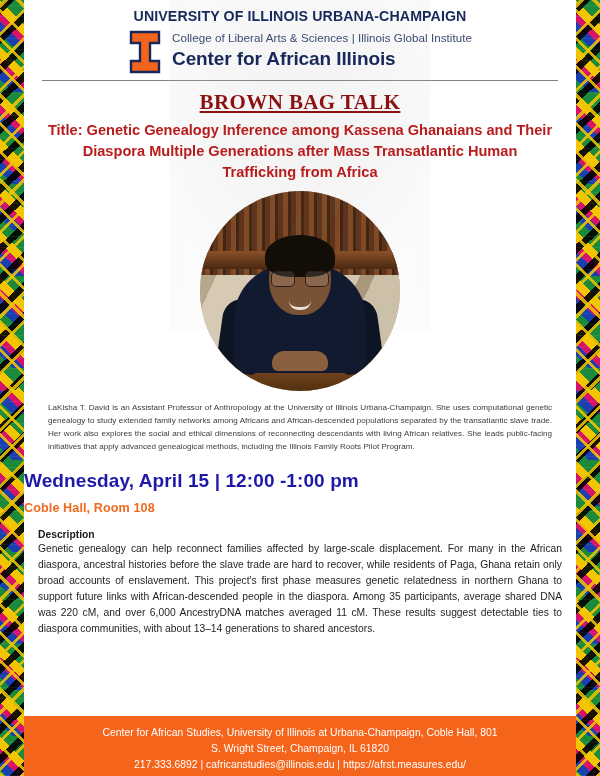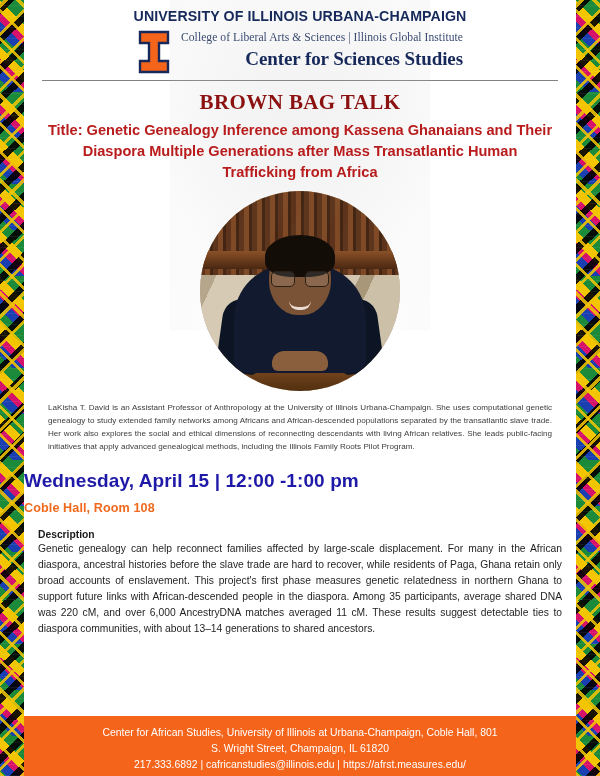--- a/index.html
+++ b/index.html
@@ -116,23 +116,22 @@
   }
   .block-i {
     width: 34px;
     height: 44px;
     flex: 0 0 34px;
     position: relative;
     margin-right: 10px;
     margin-top: 1px;
   }
   .brand-text {
-    text-align: right;
+    text-align: left;
     padding-top: 1px;
-    font-family: Liberation Serif, serif;
   }
   .college-line {
     font-size: 11.6px;
     color: #3a4a70;
     line-height: 1.4;
     letter-spacing: 0.05px;
   }
   .center-line {
     font-size: 19px;
     font-weight: bold;
@@ -154,20 +153,21 @@
     text-align: center;
     padding: 9px 14px 0 14px;
   }
   .brown-bag {
     font-family: "Liberation Serif", serif;
     font-size: 21px;
     font-weight: bold;
     color: #8c1212;
     letter-spacing: 0.4px;
     line-height: 1.2;
+    text-decoration: underline;
   }
   .talk-title {
     font-size: 14.6px;
     font-weight: bold;
     color: #b91c1c;
     line-height: 1.42;
     margin-top: 5px;
     padding: 0 6px;
   }
 
@@ -386,21 +386,21 @@
       <div class="univ-line">UNIVERSITY OF ILLINOIS URBANA-CHAMPAIGN</div>
 
       <div class="brand-row">
         <div class="block-i">
           <svg viewBox="0 0 34 44" width="34" height="44" aria-hidden="true">
             <path d="M3 2 H31 V13 H22 V31 H31 V42 H3 V31 H12 V13 H3 Z" fill="#F4641B" stroke="#16295A" stroke-width="2.4" stroke-linejoin="miter"></path>
           </svg>
         </div>
         <div class="brand-text">
           <div class="college-line">College of Liberal Arts &amp; Sciences | Illinois Global Institute</div>
-          <div class="center-line">Center for Sciences Studies</div>
+          <div class="center-line">Center for African Illinois</div>
         </div>
       </div>
     </div>
 
     <div class="hr"></div>
 
     <div class="talk-block">
       <div class="brown-bag">BROWN BAG TALK</div>
       <div class="talk-title">Title: Genetic Genealogy Inference among Kassena Ghanaians and Their Diaspora Multiple Generations after Mass Transatlantic Human Trafficking from Africa</div>
     </div>

